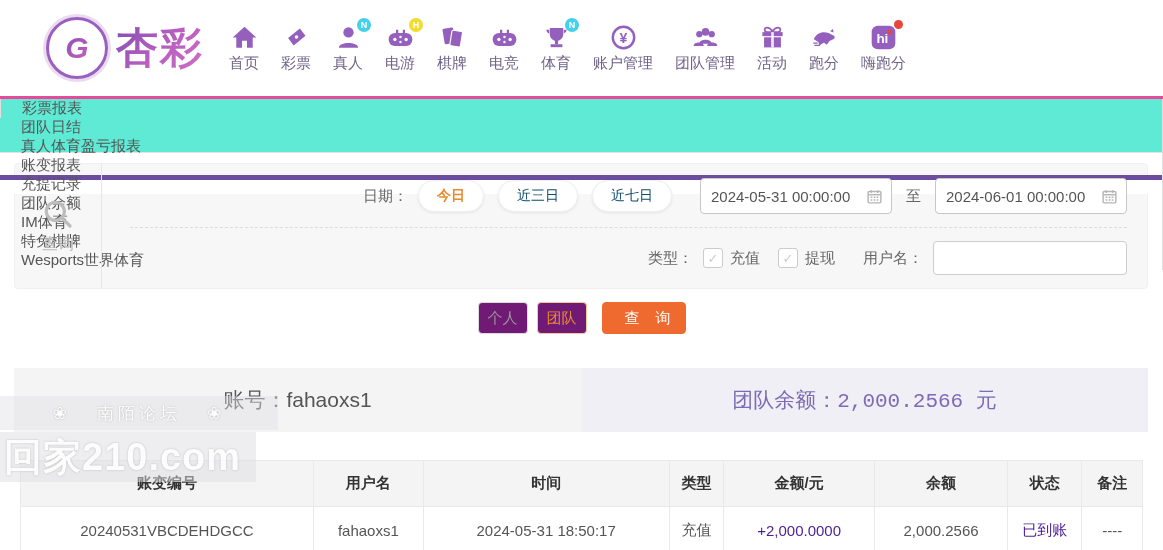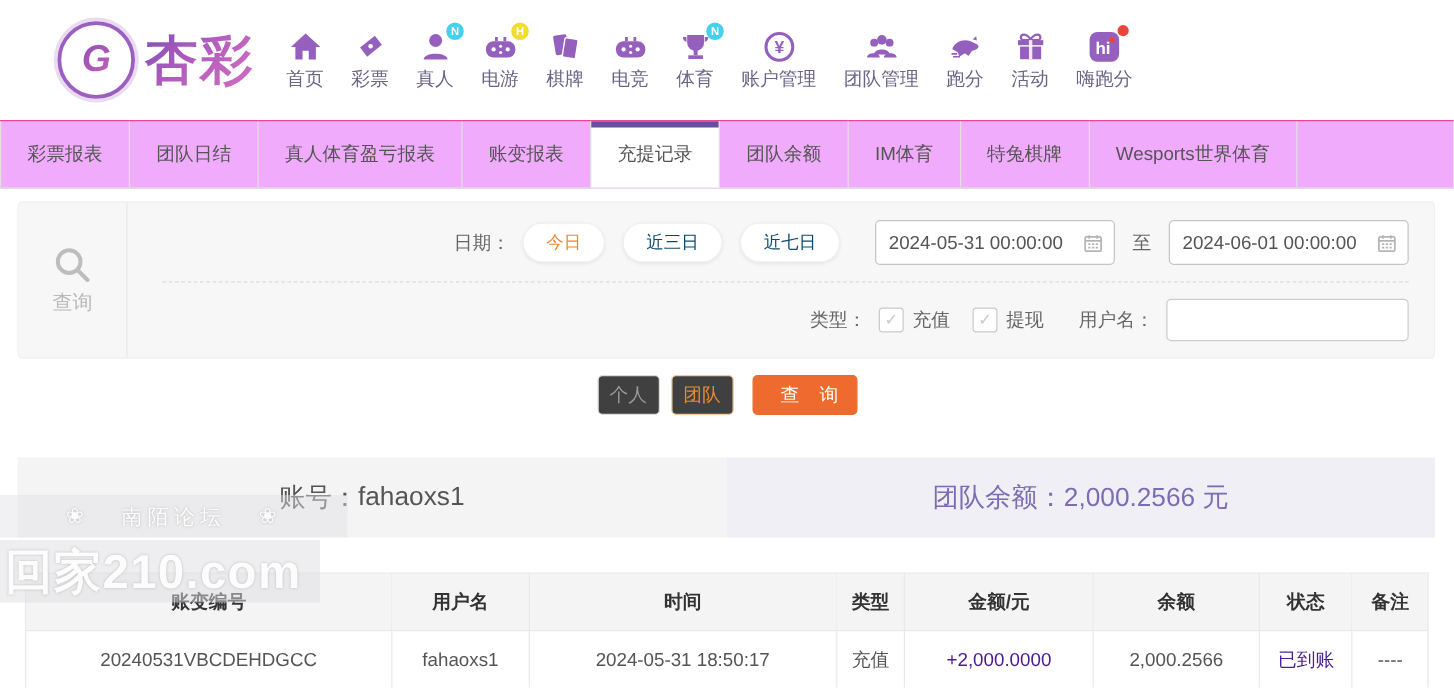--- a/index.html
+++ b/index.html
@@ -18,67 +18,67 @@
   .nav-items{display:flex;align-items:flex-start;margin-left:14px;}
   .nav-item{display:flex;flex-direction:column;align-items:center;gap:3px;padding:4px 11px;cursor:pointer;}
   .nav-icon-wrap{position:relative;width:30px;height:28px;display:flex;align-items:center;justify-content:center;}
   .nav-icon{width:27px;height:27px;color:#9560bd;fill:currentColor;}
   .nav-label{font-size:15px;color:#6e6488;white-space:nowrap;}
   .badge{position:absolute;top:-5px;right:-8px;min-width:14px;height:14px;border-radius:50%;
     font-size:9px;font-weight:bold;color:#fff;display:flex;align-items:center;justify-content:center;}
   .badge.dot{min-width:9px;height:9px;top:-3px;right:-4px;}
 
   
-  .tabstrip{height:53px;background:#f0abfc;border-top:1px solid #ec4899;border-bottom:1px solid #e3e3e3;
-    display:flex;align-items:stretch;}
+  .tabstrip{height:53px;background:#5eead4;border-top:3px solid #ec4899;border-bottom:1px solid #e3e3e3;
+    display:flex;align-items:stretch;flex-direction:column;}
   .tab{padding:0 21px;display:flex;align-items:center;font-size:15px;color:#555;
     border-right:1px solid #e0e0e0;cursor:pointer;white-space:nowrap;}
   .tab:first-child{border-left:1px solid #e0e0e0;}
   .tab.active{background:#fff;box-shadow:inset 0 5px 0 #6b4c9f;text-align:center;}
 
   
   .filter-panel{margin:10px 15px 0 14px;height:124px;background:#f7f7f7;border:1px solid #f0f0f0;
     border-radius:4px;display:flex;}
   .filter-left{width:86px;border-right:1px solid #e7e7e7;display:flex;flex-direction:column;
     align-items:center;justify-content:center;gap:4px;color:#b9b9b9;cursor:pointer;}
   .filter-left-label{font-size:16px;}
   .filter-form{flex:1;padding:12px 20px 10px 28px;display:flex;flex-direction:column;justify-content:space-between;}
   .filter-row{display:flex;align-items:center;height:40px;justify-content:flex-end;}
   .flabel{font-size:15px;color:#666;margin-right:10px;white-space:nowrap;}
   .pill{display:inline-flex;align-items:center;justify-content:center;height:30px;padding:0 18px;
     margin-right:14px;background:#fff;border:1px solid #f0f0f0;border-radius:16px;font-size:14px;color:#0c4a6e;
     box-shadow:0 1px 3px rgba(0,0,0,.08);cursor:pointer;}
-  .pill.active{color:#e78b2f;font-weight:normal;}
+  .pill.active{color:#e78b2f;font-weight:bold;}
   .date-input{display:inline-flex;align-items:center;justify-content:space-between;width:172px;height:34px;
     padding:0 8px 0 10px;background:#fff;border:1px solid #c6c6c6;border-radius:4px;font-size:15px;color:#555;
     margin-left:14px;cursor:text;}
   .date-input svg{width:17px;height:17px;color:#b5b5b5;fill:currentColor;}
   .to-label{font-size:15px;color:#666;margin-left:14px;}
   .dashed-sep{border-top:1px dashed #dcdcdc;margin:2px 0;}
   .cb-group{display:flex;align-items:center;margin-right:18px;cursor:pointer;}
   .cb-box{width:18px;height:18px;background:#fff;border:1px solid #ccc;border-radius:3px;
     display:flex;align-items:center;justify-content:center;font-size:13px;color:#ccc;margin-right:7px;}
   .cb-label{font-size:15px;color:#666;}
   .text-input{width:176px;height:32px;border:1px solid #ccc;border-radius:4px;background:#fff;
     font-size:15px;color:#555;padding:0 8px;outline:none;}
 
   
   .actions{margin-top:13px;display:flex;justify-content:center;align-items:center;gap:9px;}
-  .btn{height:32px;border-radius:4px;font-size:15px;cursor:pointer;background:#404040;
+  .btn{height:32px;border-radius:4px;font-size:15px;cursor:pointer;background:#701a75;
     font-family:inherit;display:inline-flex;align-items:center;justify-content:center;}
   .btn-ghost{width:50px;border:1px solid #dcdcdc;color:#999;}
   .btn-team{width:50px;border:1px solid #f3c99a;color:#e78b2f;}
   .btn-solid{width:84px;border:1px solid #ee6a2e;background:#ee6a2e;color:#fff;letter-spacing:6px;margin-left:6px;padding-left:20px;}
 
   
   .summary{margin:34px 15px 0 14px;height:64px;display:flex;}
   .summary-left{flex:1;background:#f5f4f4;display:flex;align-items:center;justify-content:center;
     font-size:21px;color:#555;}
   .summary-right{flex:1;background:#f0eff6;display:flex;align-items:center;justify-content:center;
-    font-size:21px;color:#7c6cb4;}
+    font-size:21px;color:#7c6cb4;font-family:Liberation Mono, monospace;}
 
   
   .table-wrap{margin:28px 20px 0 20px;}
   table{width:100%;border-collapse:collapse;table-layout:fixed;}
   th,td{border:1px solid #e9e9e9;text-align:center;font-size:15px;overflow:hidden;white-space:nowrap;}
   th{height:43px;background:#f4f4f4;color:#333;font-weight:bold;}
   td{height:44px;background:#fff;color:#555;}
   td.green{color:#4c1d95;}
 
   
@@ -244,32 +244,32 @@
           <span class="nav-icon-wrap">
       <svg class="nav-icon">
               <use href="#i-people"></use>
             </svg>
           </span>
     <span class="nav-label">团队管理</span>
         </div>
         <div class="nav-item">
           <span class="nav-icon-wrap">
       <svg class="nav-icon">
+              <use href="#i-gift"></use>
+            </svg>
+          </span>
+    <span class="nav-label">活动</span>
+        </div>
+        <div class="nav-item">
+          <span class="nav-icon-wrap">
+      <svg class="nav-icon">
               <use href="#i-runner"></use>
             </svg>
           </span>
     <span class="nav-label">跑分</span>
-        </div>
-        <div class="nav-item">
-          <span class="nav-icon-wrap">
-      <svg class="nav-icon">
-              <use href="#i-gift"></use>
-            </svg>
-          </span>
-    <span class="nav-label">活动</span>
         </div>
         <div class="nav-item">
           <span class="nav-icon-wrap">
       <svg class="nav-icon">
               <use href="#i-hi"></use>
             </svg>
             <span class="badge dot" style="background:#e8453c"></span>
           </span>
     <span class="nav-label">嗨跑分</span>
         </div>

